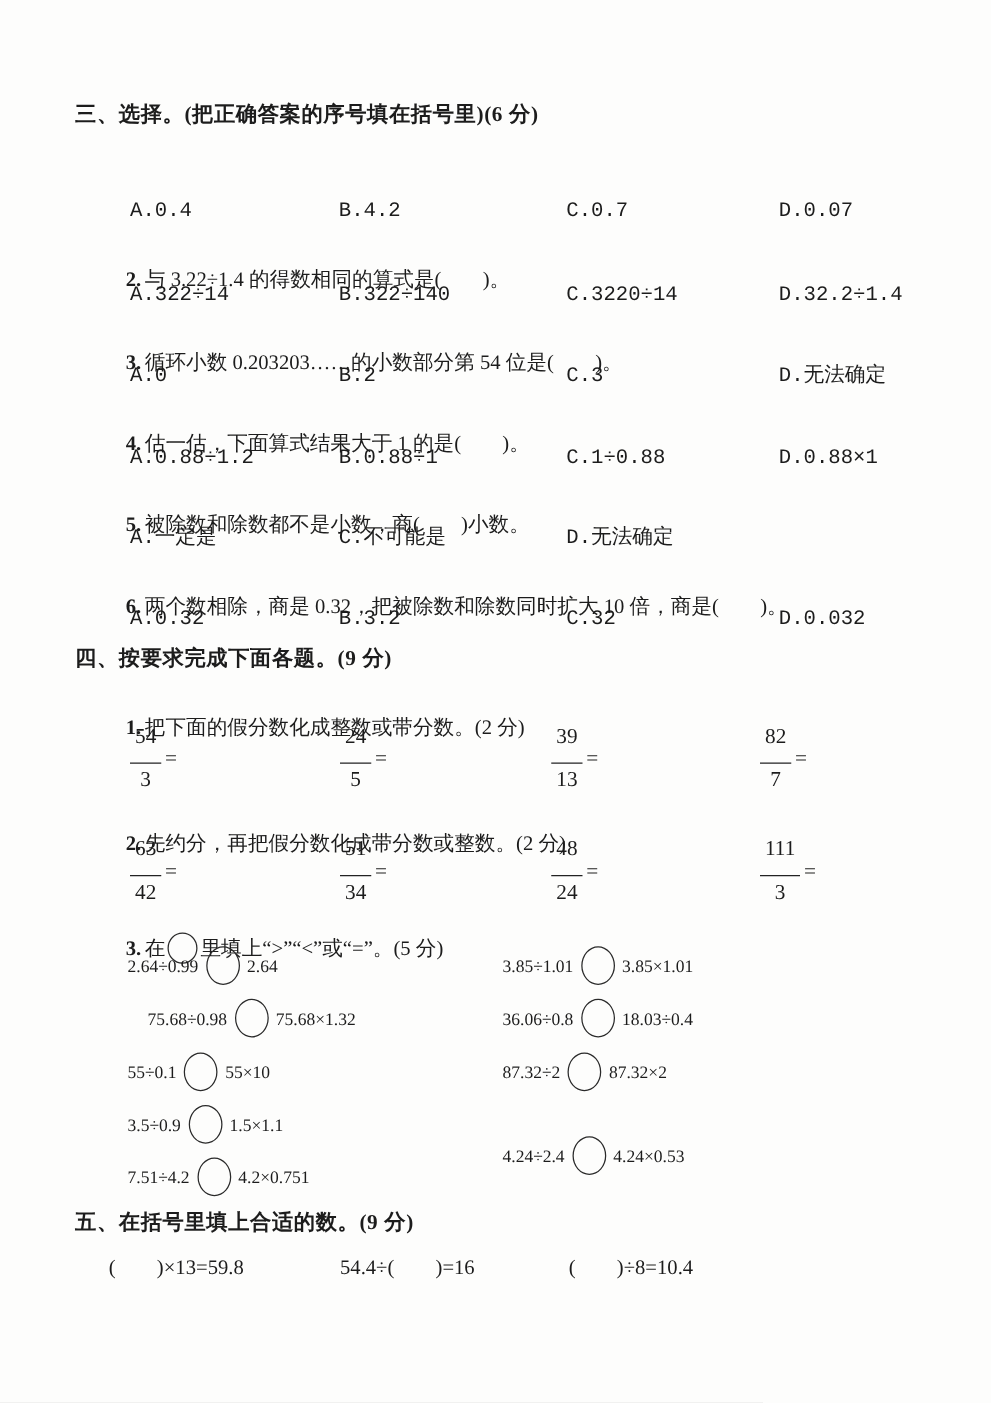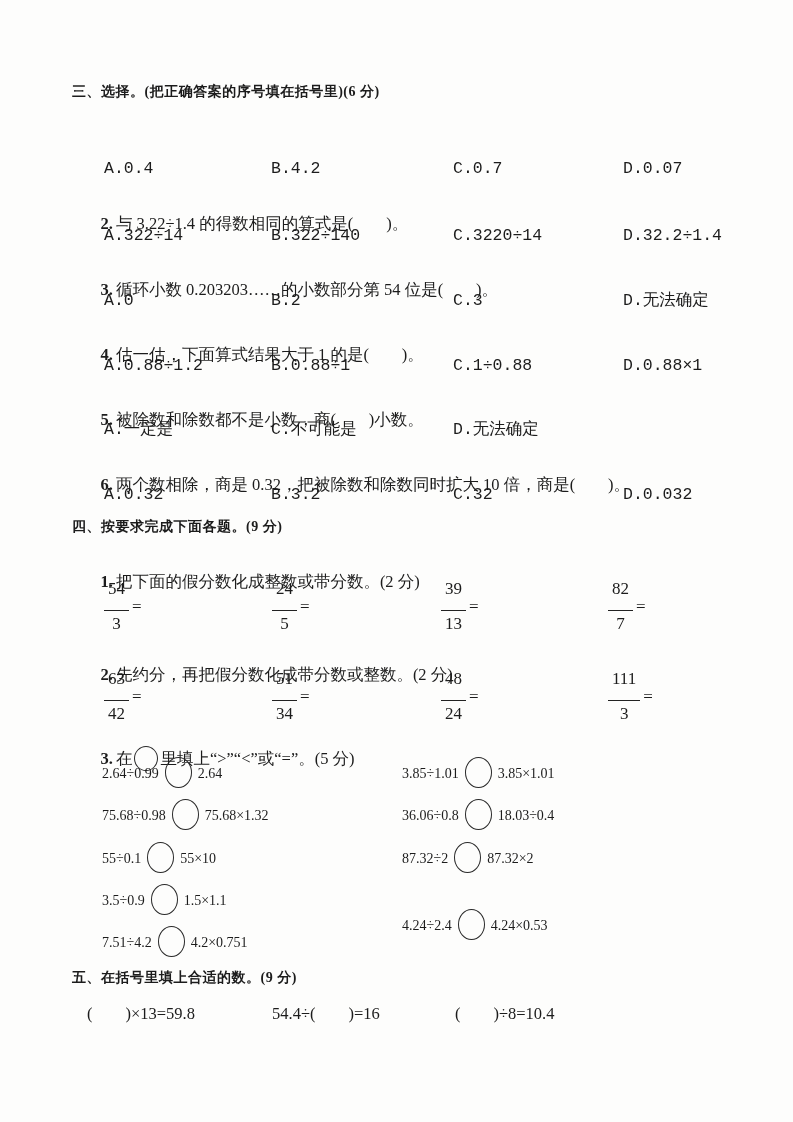--- a/index.html
+++ b/index.html
@@ -11,23 +11,22 @@
     background: #fdfdfc;
     color: #1c1c1c;
     font-family: "Liberation Serif", "DejaVu Serif", serif;
     font-size: 16.5px;
     overflow: hidden;
   }
   .abs { position: absolute; line-height: 22px; white-space: pre; }
   .sec-title {
     left: 60px;
     font-weight: bold;
-    font-size: 14px;
+    font-size: 17px;
     letter-spacing: 0.5px;
-    margin-left: 12px;
   }
   .q-line { left: 84px; }
   .q-num { font-weight: bold; margin-right: 3px; }
   .opt-row {
     left: 104px; right: 10px;
     display: grid;
     grid-template-columns: 167px 182px 170px auto;
   }
   .opt { white-space: pre; font-family: Liberation Mono, monospace; }
   
@@ -185,21 +184,21 @@
     </span>
   </div>
 
   <div class="abs q-line" style="top:726px">
     <span class="q-num">3.</span><span>在</span><span class="ring-small"></span><span>里填上“&gt;”“&lt;”或“=”。(5 分)</span>
   </div>
 
   <div class="abs comp-cell" style="top:759px; left:102px"><span>2.64÷0.99</span><span class="ring"></span><span>2.64</span></div>
   <div class="abs comp-cell" style="top:759px; left:402px"><span>3.85÷1.01</span><span class="ring"></span><span>3.85×1.01</span></div>
 
-  <div class="abs comp-cell" style="top:801px; left:102px"><span>75.68÷0.98</span><span class="ring"></span><span>75.68×1.32</span></div>
+  <div class="abs comp-cell" style="top:801px; left:118px"><span>75.68÷0.98</span><span class="ring"></span><span>75.68×1.32</span></div>
   <div class="abs comp-cell" style="top:801px; left:402px"><span>36.06÷0.8</span><span class="ring"></span><span>18.03÷0.4</span></div>
 
   <div class="abs comp-cell" style="top:844px; left:102px"><span>55÷0.1</span><span class="ring"></span><span>55×10</span></div>
   <div class="abs comp-cell" style="top:844px; left:402px"><span>87.32÷2</span><span class="ring"></span><span>87.32×2</span></div>
 
   <div class="abs comp-cell" style="top:886px; left:102px"><span>3.5÷0.9</span><span class="ring"></span><span>1.5×1.1</span></div>
   <div class="abs comp-cell" style="top:911px; left:402px"><span>4.24÷2.4</span><span class="ring"></span><span>4.24×0.53</span></div>
 
   <div class="abs comp-cell" style="top:928px; left:102px"><span>7.51÷4.2</span><span class="ring"></span><span>4.2×0.751</span></div>
 

